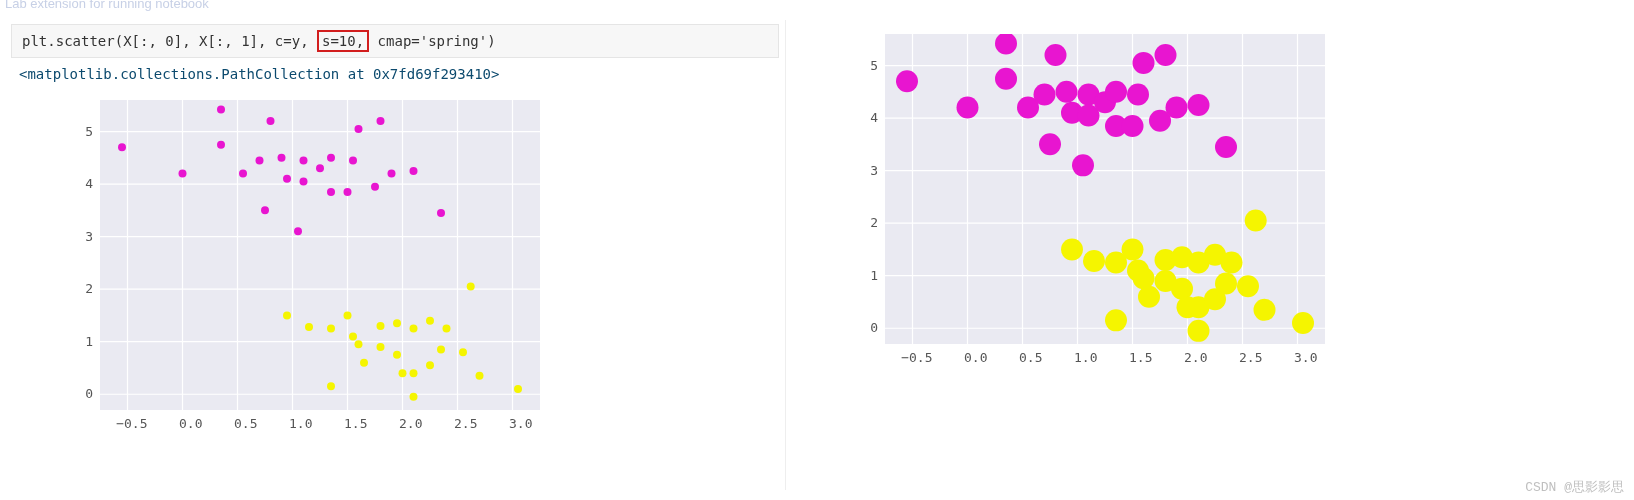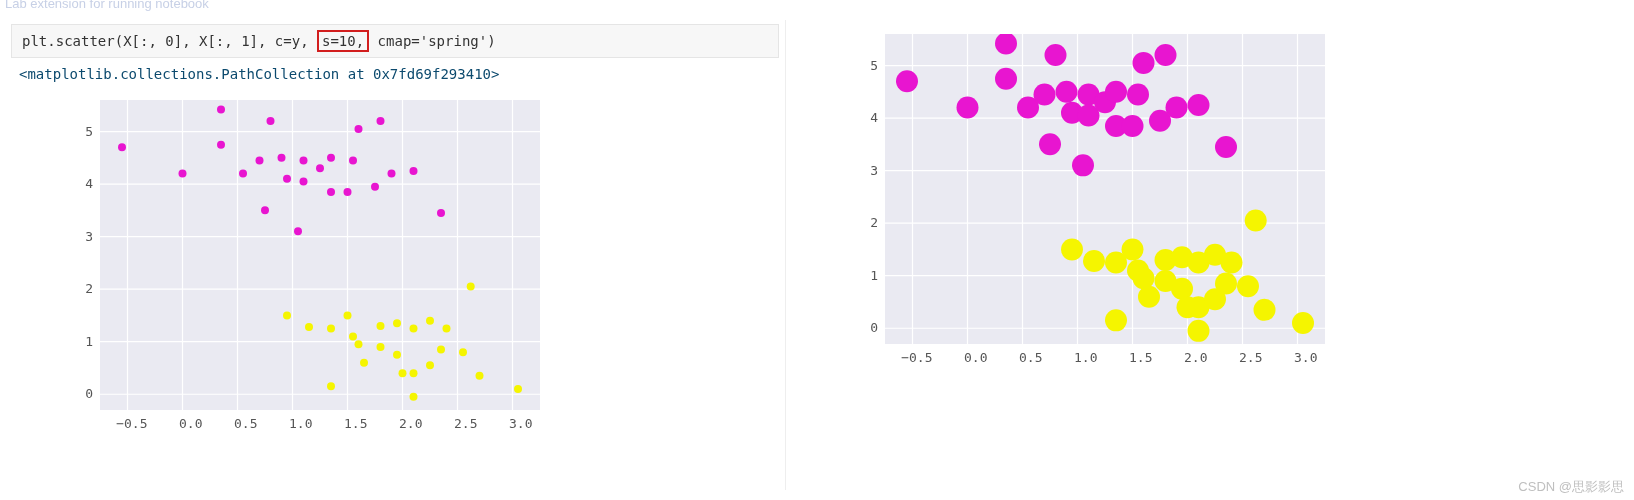--- a/index.html
+++ b/index.html
@@ -12,21 +12,21 @@
 .red{border:2px solid #d21e1e;padding:1px 3px}
 .out{padding:8px 10px 4px 14px;white-space:pre;color:#0c4a6e}
 .pre{position:absolute;left:788px;top:38px;color:#c7c7c7}
 .pre2{position:absolute;left:788px;top:90px;color:#c7c7c7}
 .fig{position:relative;margin:4px 0 0 40px;width:510px;height:360px}
 .axes{position:absolute;left:55px;top:10px;width:440px;height:310px;background:#eaeaf2}
 .grid line{stroke:#fff;stroke-width:1.2}
 .ytick{position:absolute;left:0;width:48px;text-align:right;color:#555;font-size:13px}
 .xtick{position:absolute;top:326px;width:40px;text-align:right;color:#555;font-size:13px}
 .anno{position:absolute;left:582px;top:332px;font-family:"Microsoft YaHei",Arial,sans-serif;font-weight:700;color:#e60000;font-size:22px;letter-spacing:0.5px}
-.wm{position:absolute;right:10px;bottom:4px;color:#bfbfbf;font-family:Liberation Sans, sans-serif;font-size:13px}
+.wm{position:absolute;right:10px;bottom:4px;color:#bfbfbf;font-family:Liberation Mono, monospace;font-size:13px}
 svg.pts{position:absolute;left:0;top:0;width:100%;height:100%}
 </style>
 </head>
 <body>
 <div class="wrap">
  <div class="tabtext">Lab extension for running notebook</div>
 
  <div class="pane left">
   <div class="codecell"><span>plt.scatter(X[:, 0], X[:, 1], c=y, </span><span class="red">s=10,</span><span> cmap='spring')</span></div>
   <div class="out">&lt;matplotlib.collections.PathCollection at 0x7fd69f293410&gt;</div>

